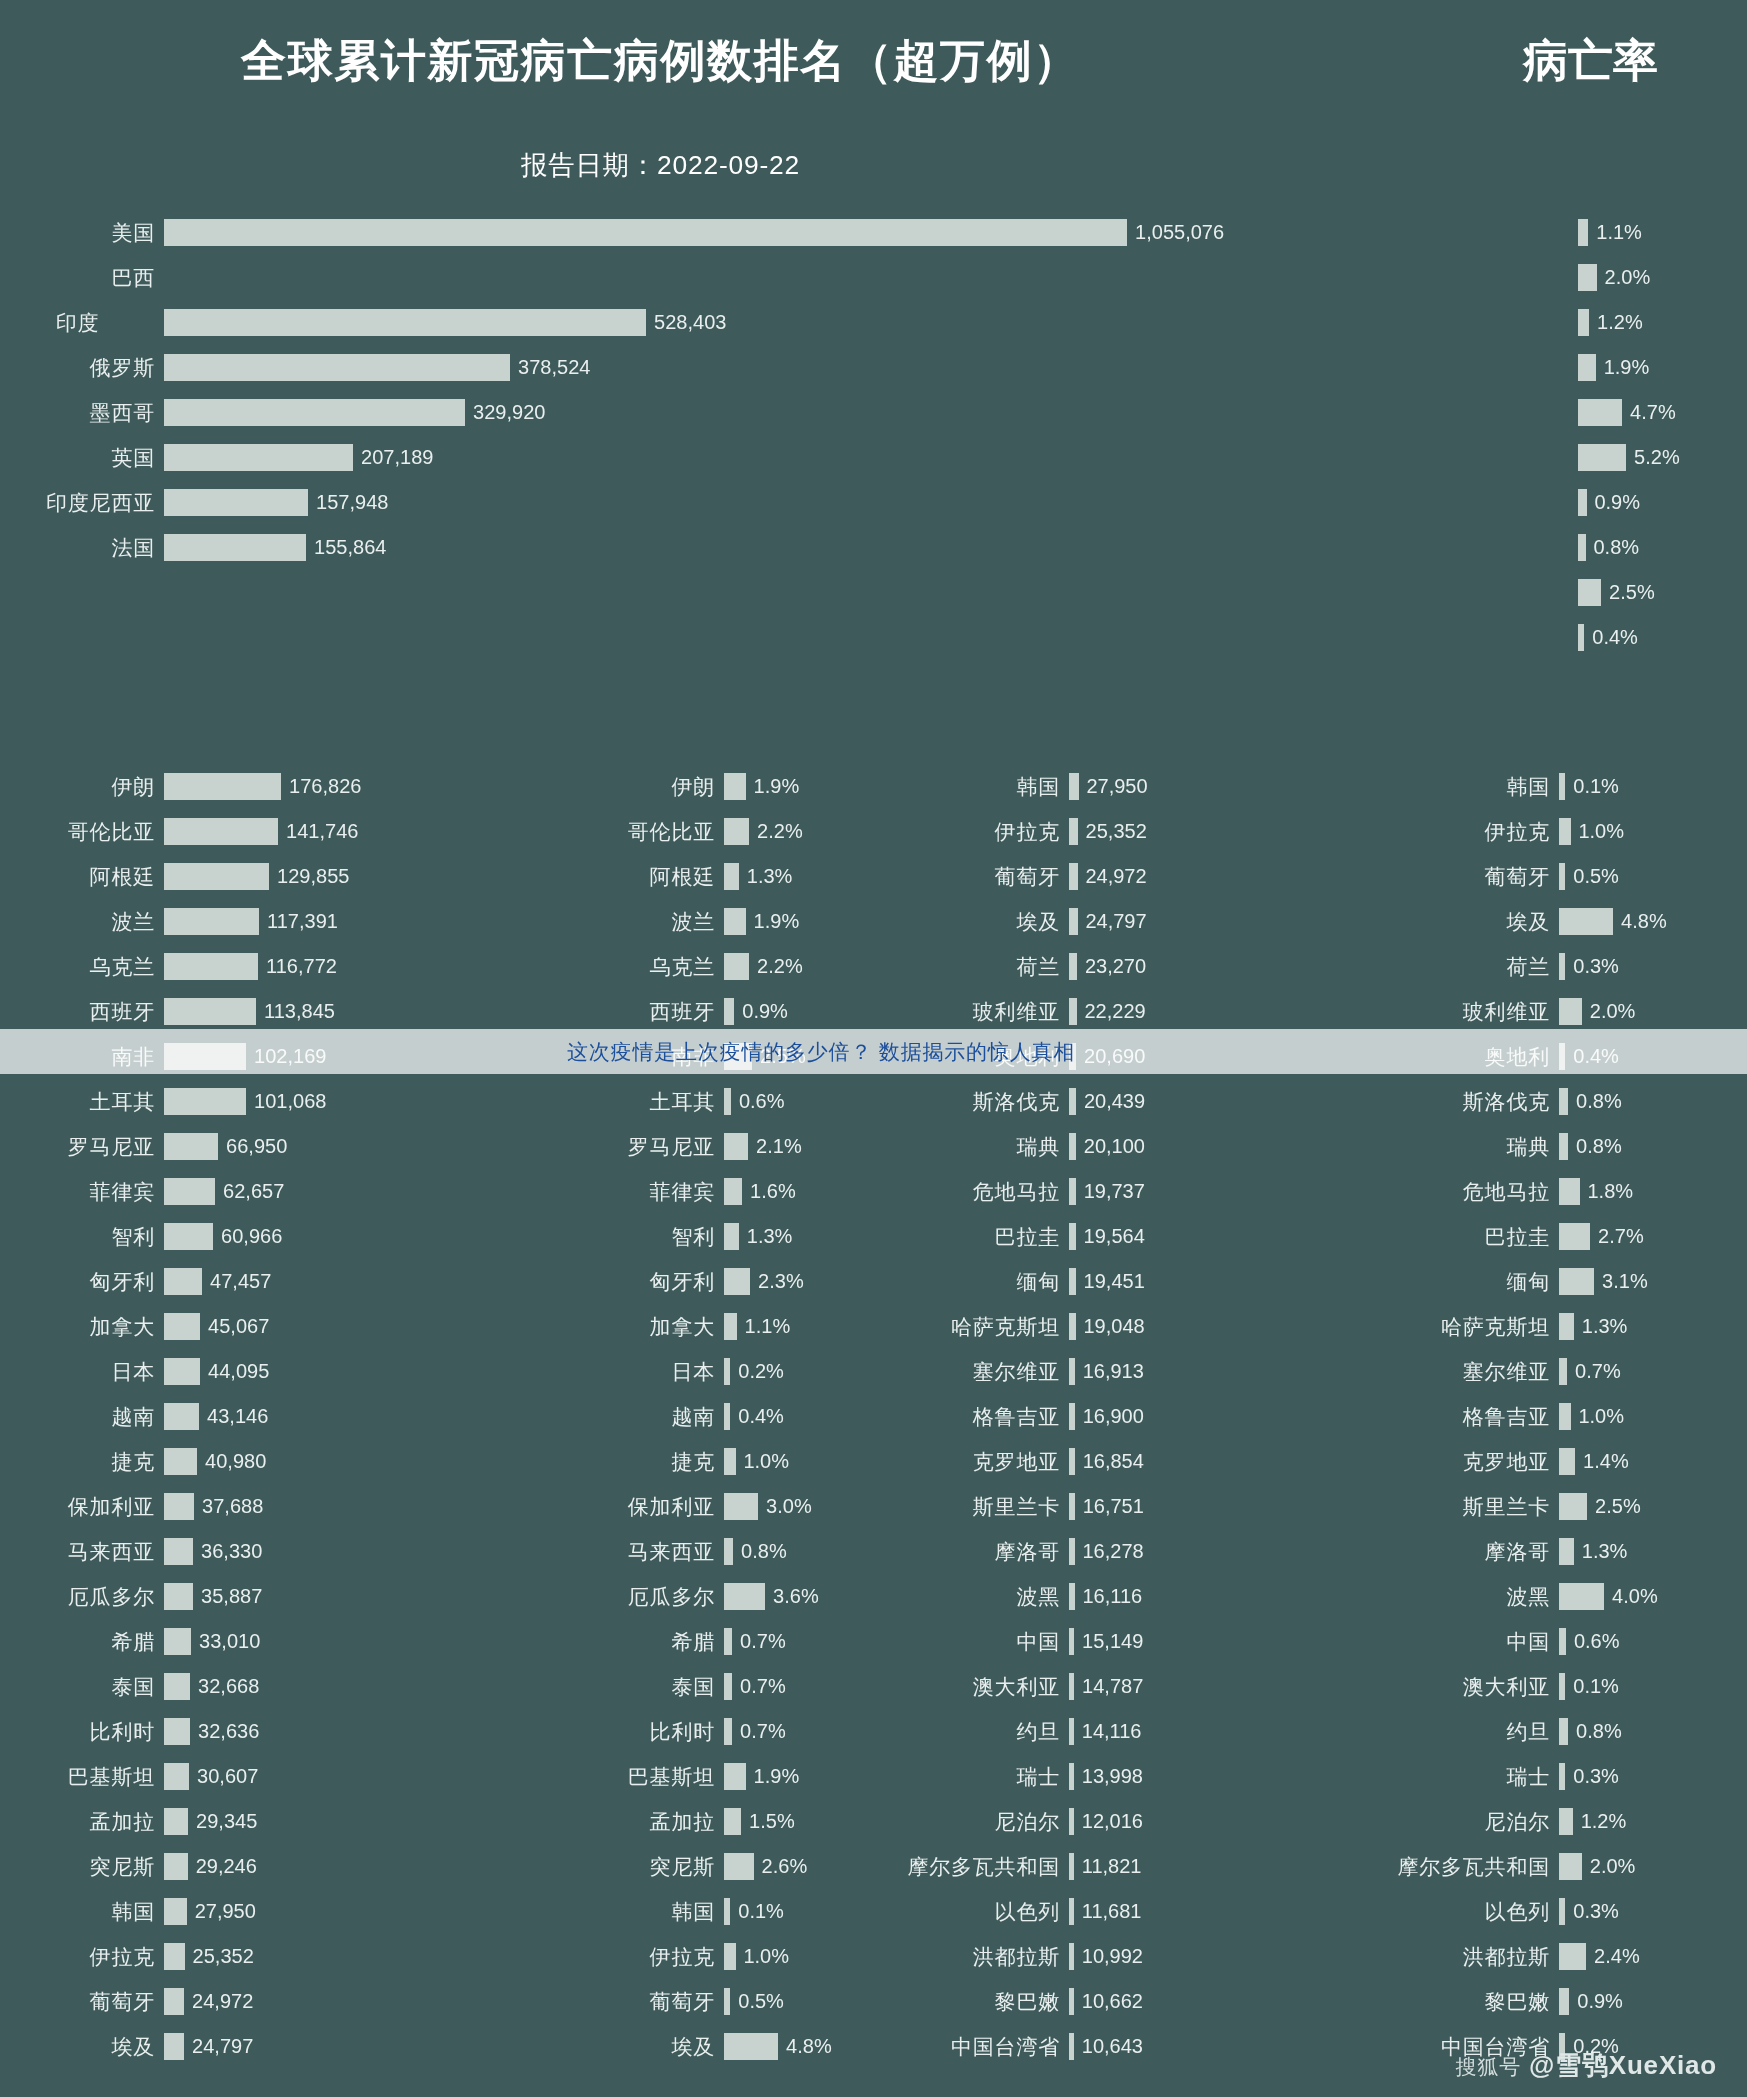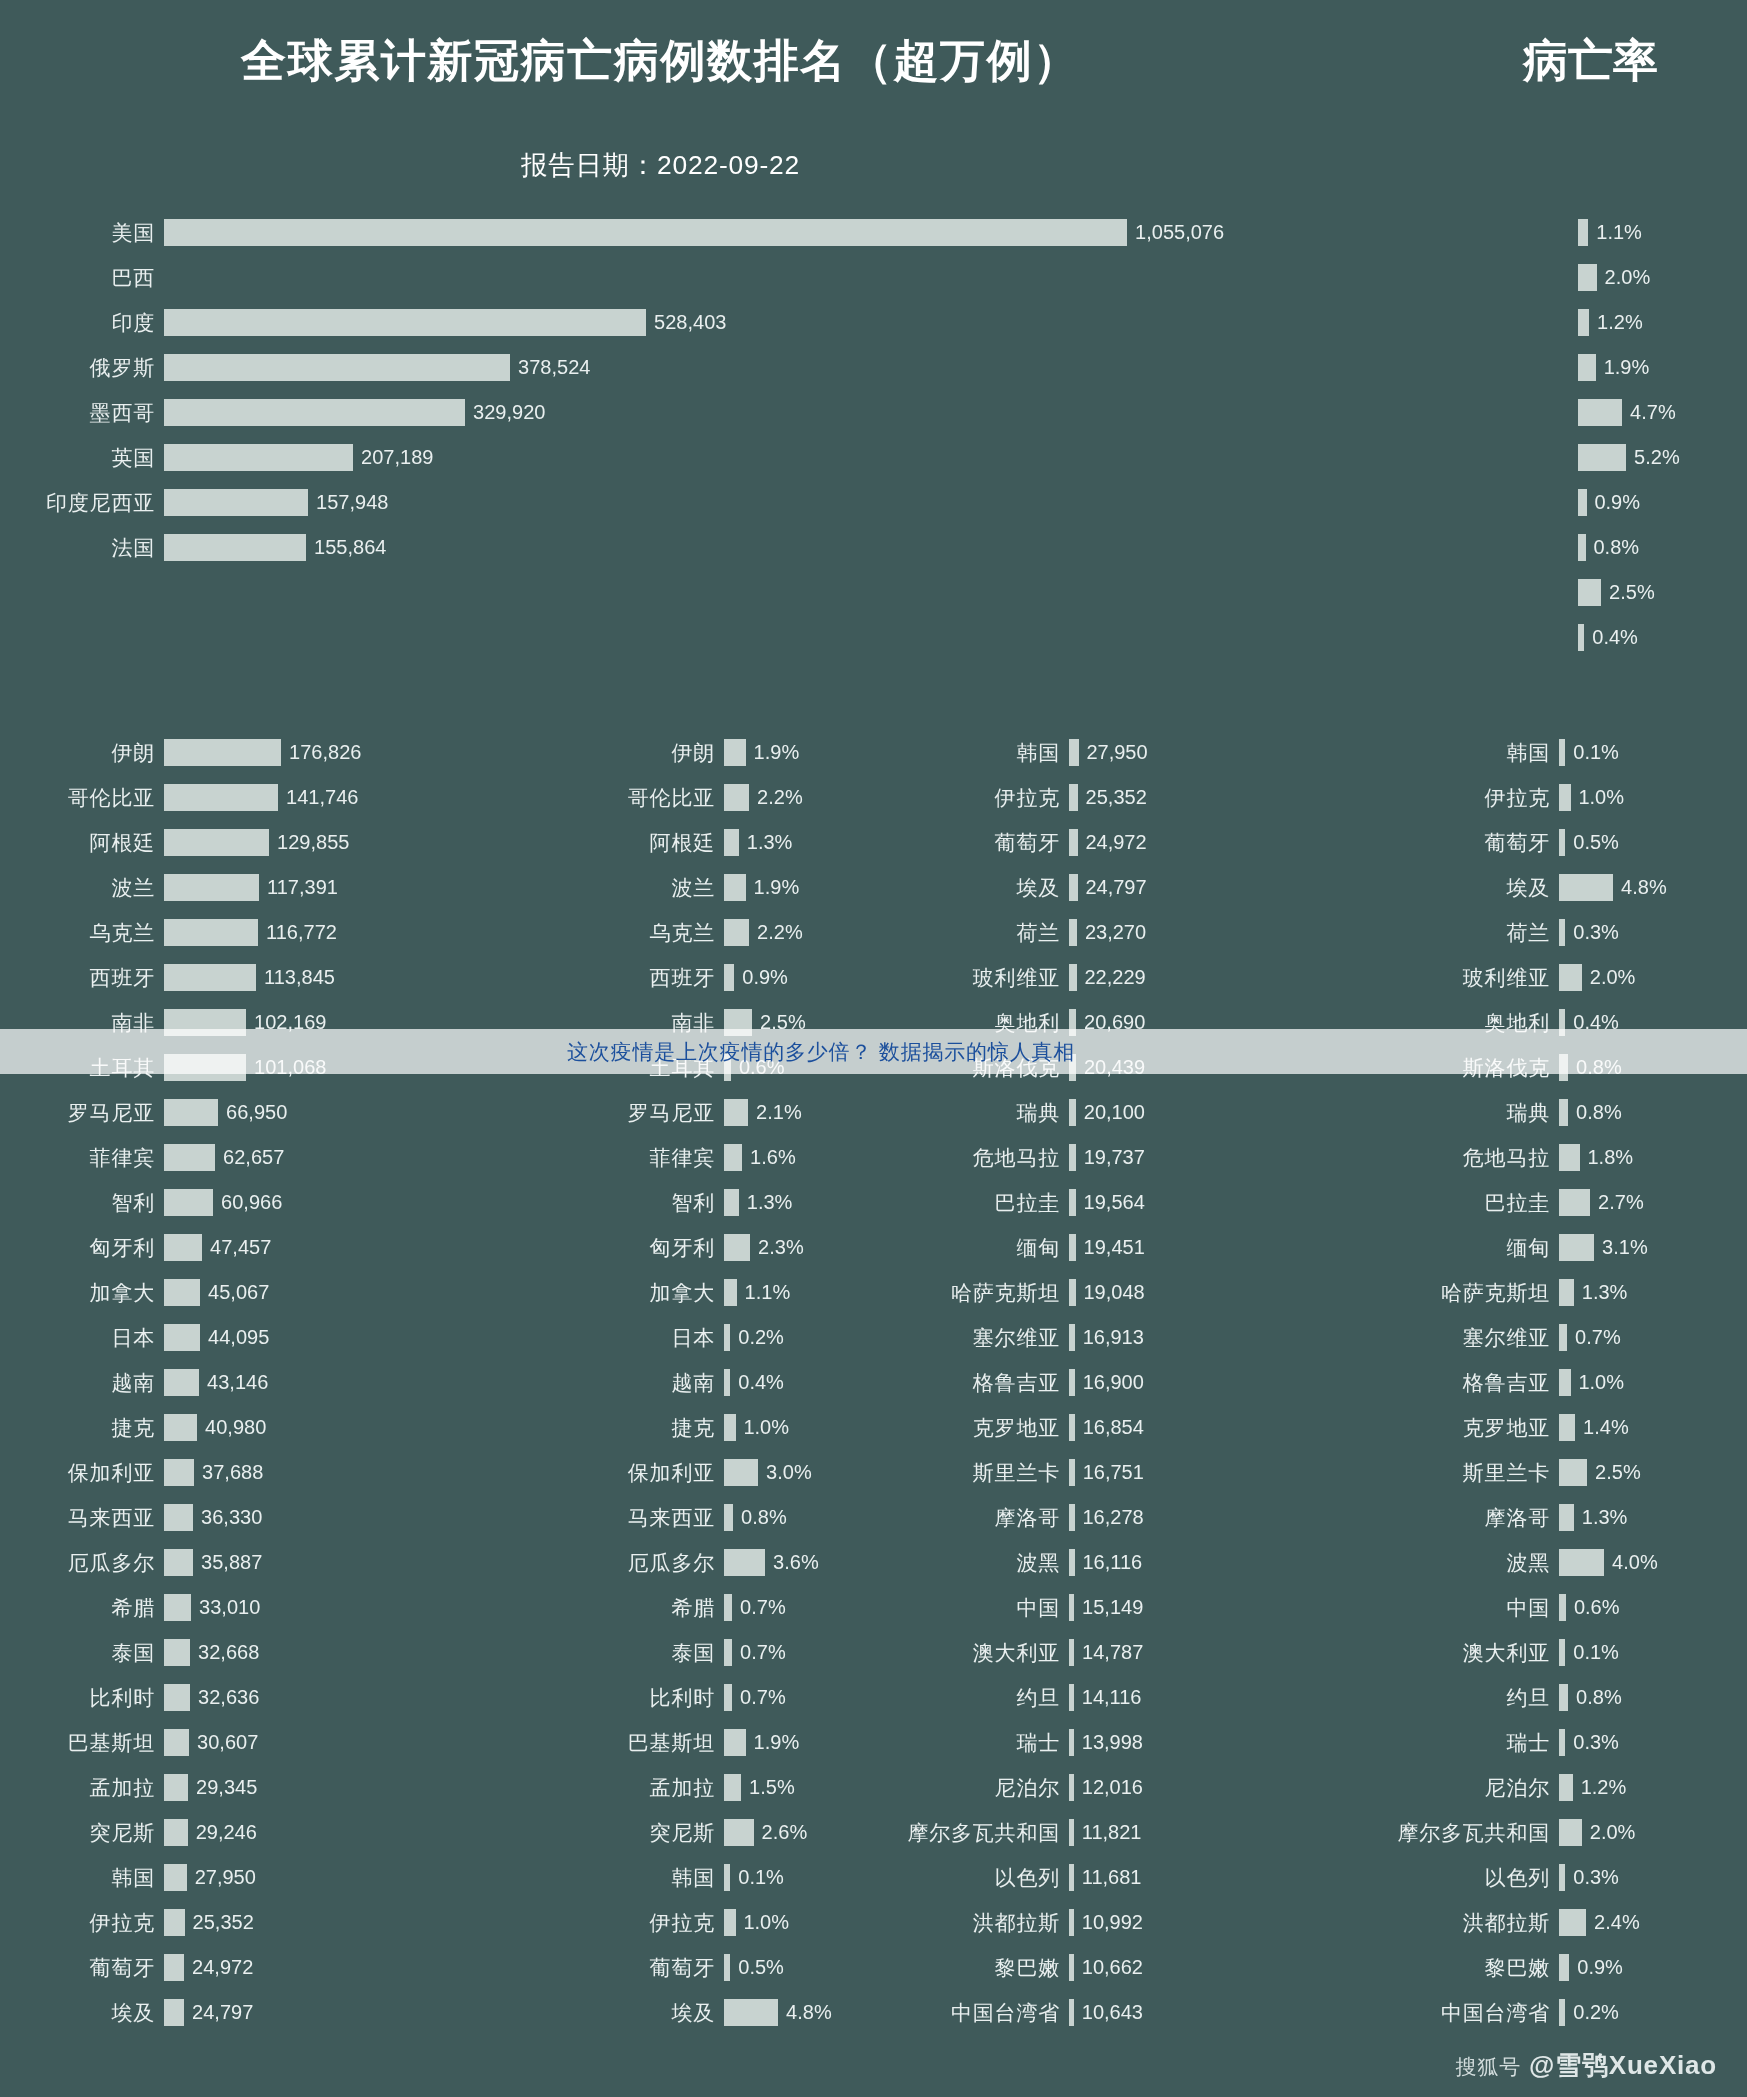--- a/index.html
+++ b/index.html
@@ -36,21 +36,21 @@
   .val{font-size:20px;color:#e9efef;padding-left:7.8px;white-space:nowrap;font-family:"Liberation Sans",sans-serif;}
 
   
   #top-deaths{position:absolute;top:210px;left:0;width:1282px;}
   #top-deaths .lbl{width:155px;}
   #top-rate{position:absolute;top:210px;left:1569px;}
   #top-rate .bar{height:26.4px;}
   #top-rate .val{font-size:20px;}
 
   
-  .col{position:absolute;top:730px;}
+  .col{position:absolute;top:764px;}
   #col1{left:0;}
   #col2{left:575px;}
   #col3{left:901px;}
   #col4{left:1391px;}
   #col1 .lbl{width:155px;}
   #col2 .lbl{width:140px;}
   #col3 .lbl{width:159px;}
   #col4 .lbl{width:159px;}
 
   .banner{
@@ -79,21 +79,21 @@
       <div class="lbl" style="width: 155px;">美国</div>
       <div class="barwrap">
         <div class="bar" style="width: 963px;"></div>
         <div class="val">1,055,076</div>
       </div>
     </div>
     <div class="row">
       <div class="lbl" style="width: 155px;">巴西</div>
     </div>
     <div class="row">
-      <div class="lbl" style="width: 155px;">印度</div>
+      <div class="lbl" style="width: 155px; text-align: center;">印度</div>
       <div class="barwrap">
         <div class="bar" style="width: 482px;"></div>
         <div class="val">528,403</div>
       </div>
     </div>
     <div class="row">
       <div class="lbl" style="width: 155px;">俄罗斯</div>
       <div class="barwrap">
         <div class="bar" style="width: 346px;"></div>
         <div class="val">378,524</div>

